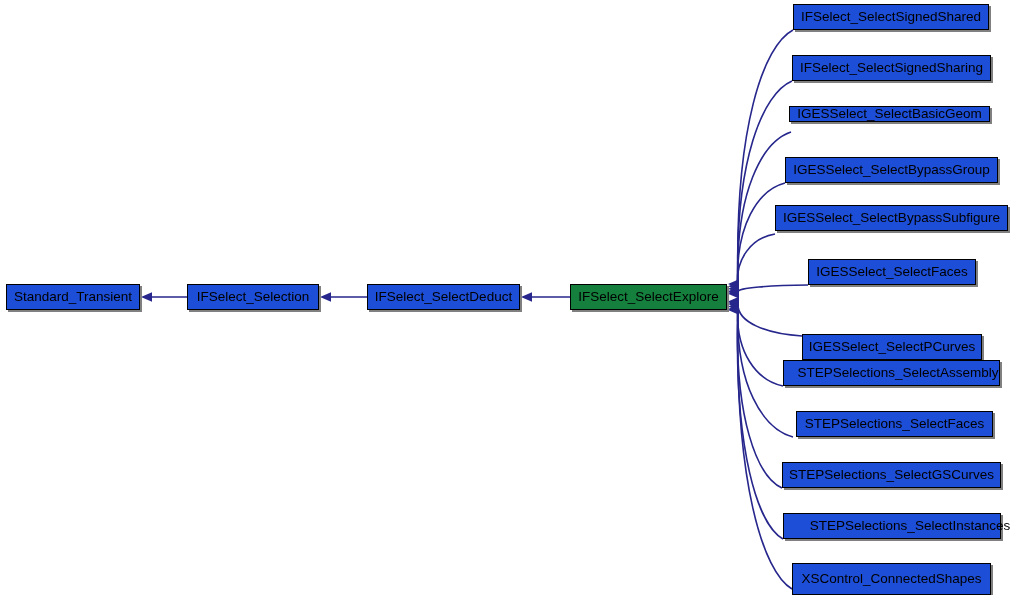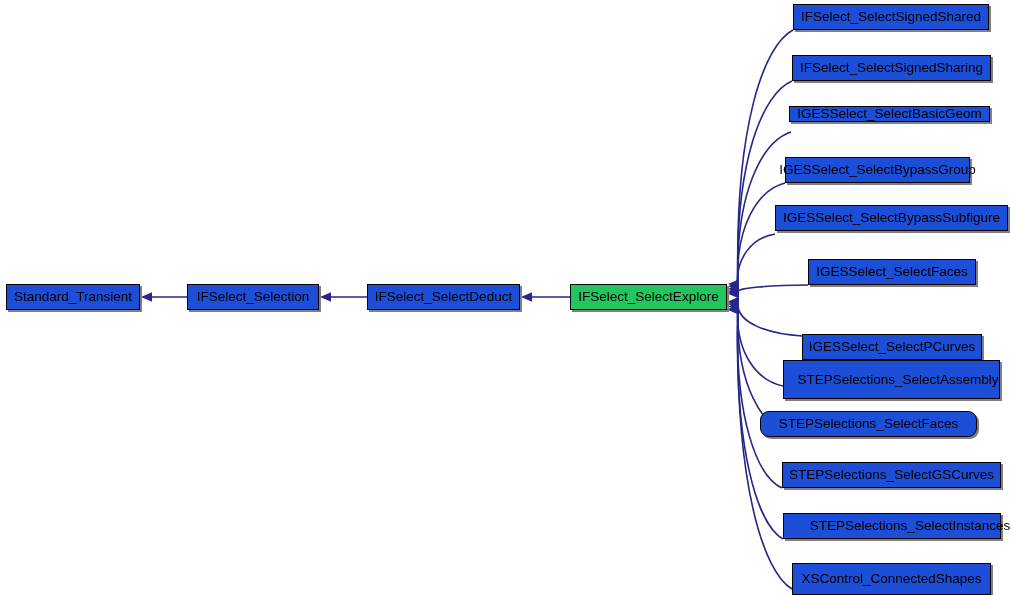--- a/index.html
+++ b/index.html
@@ -33,21 +33,21 @@
     align-items: center;
     justify-content: center;
     white-space: nowrap;
     color: #000000;
     font-size: 13.5px;
     line-height: 1;
     letter-spacing: 0px;
     z-index: 2;
   }
   .node.highlight {
-    background: #22c55e;
+    background: #15803d;
   }
   .node-label {
     padding: 0 6px;
     pointer-events: none;
   }
 </style>
 </head>
 <body>
 
 <div id="diagram">
@@ -128,36 +128,36 @@
       </div>
       <div class="node" style="left: 793px; top: 4px; width: 196px; height: 26px;">
         <span class="node-label">IFSelect_SelectSignedShared</span>
       </div>
       <div class="node" style="left: 792px; top: 55px; width: 199px; height: 26px;">
         <span class="node-label">IFSelect_SelectSignedSharing</span>
       </div>
       <div class="node" style="left: 789px; top: 106px; width: 201px; height: 16px;">
         <span class="node-label">IGESSelect_SelectBasicGeom</span>
       </div>
-      <div class="node" style="left: 785px; top: 157px; width: 185px; height: 26px;">
+      <div class="node" style="left: 785px; top: 157px; width: 213px; height: 26px;">
         <span class="node-label">IGESSelect_SelectBypassGroup</span>
       </div>
       <div class="node" style="left: 775px; top: 205px; width: 233px; height: 26px;">
         <span class="node-label">IGESSelect_SelectBypassSubfigure</span>
       </div>
       <div class="node" style="left: 808px; top: 259px; width: 168px; height: 26px; text-align: right;">
         <span class="node-label">IGESSelect_SelectFaces</span>
       </div>
       <div class="node" style="left: 802px; top: 310px; width: 180px; height: 26px; margin-top: 24px;">
         <span class="node-label">IGESSelect_SelectPCurves</span>
       </div>
-      <div class="node" style="left: 783px; top: 360px; width: 217px; height: 39px; padding-left: 13px;">
+      <div class="node" style="left: 783px; top: 360px; width: 217px; height: 26px; padding-left: 13px;">
         <span class="node-label">STEPSelections_SelectAssembly</span>
       </div>
-      <div class="node" style="left: 760px; top: 411px; width: 217px; height: 26px; border-radius: 9px;">
+      <div class="node" style="left: 796px; top: 411px; width: 197px; height: 26px;">
         <span class="node-label">STEPSelections_SelectFaces</span>
       </div>
       <div class="node" style="left: 782px; top: 462px; width: 219px; height: 26px;">
         <span class="node-label">STEPSelections_SelectGSCurves</span>
       </div>
       <div class="node" style="left: 783px; top: 513px; width: 218px; height: 26px; padding-left: 36px;">
         <span class="node-label">STEPSelections_SelectInstances</span>
       </div>
       <div class="node" style="left: 792px; top: 563px; width: 199px; height: 32px;">
         <span class="node-label">XSControl_ConnectedShapes</span>

